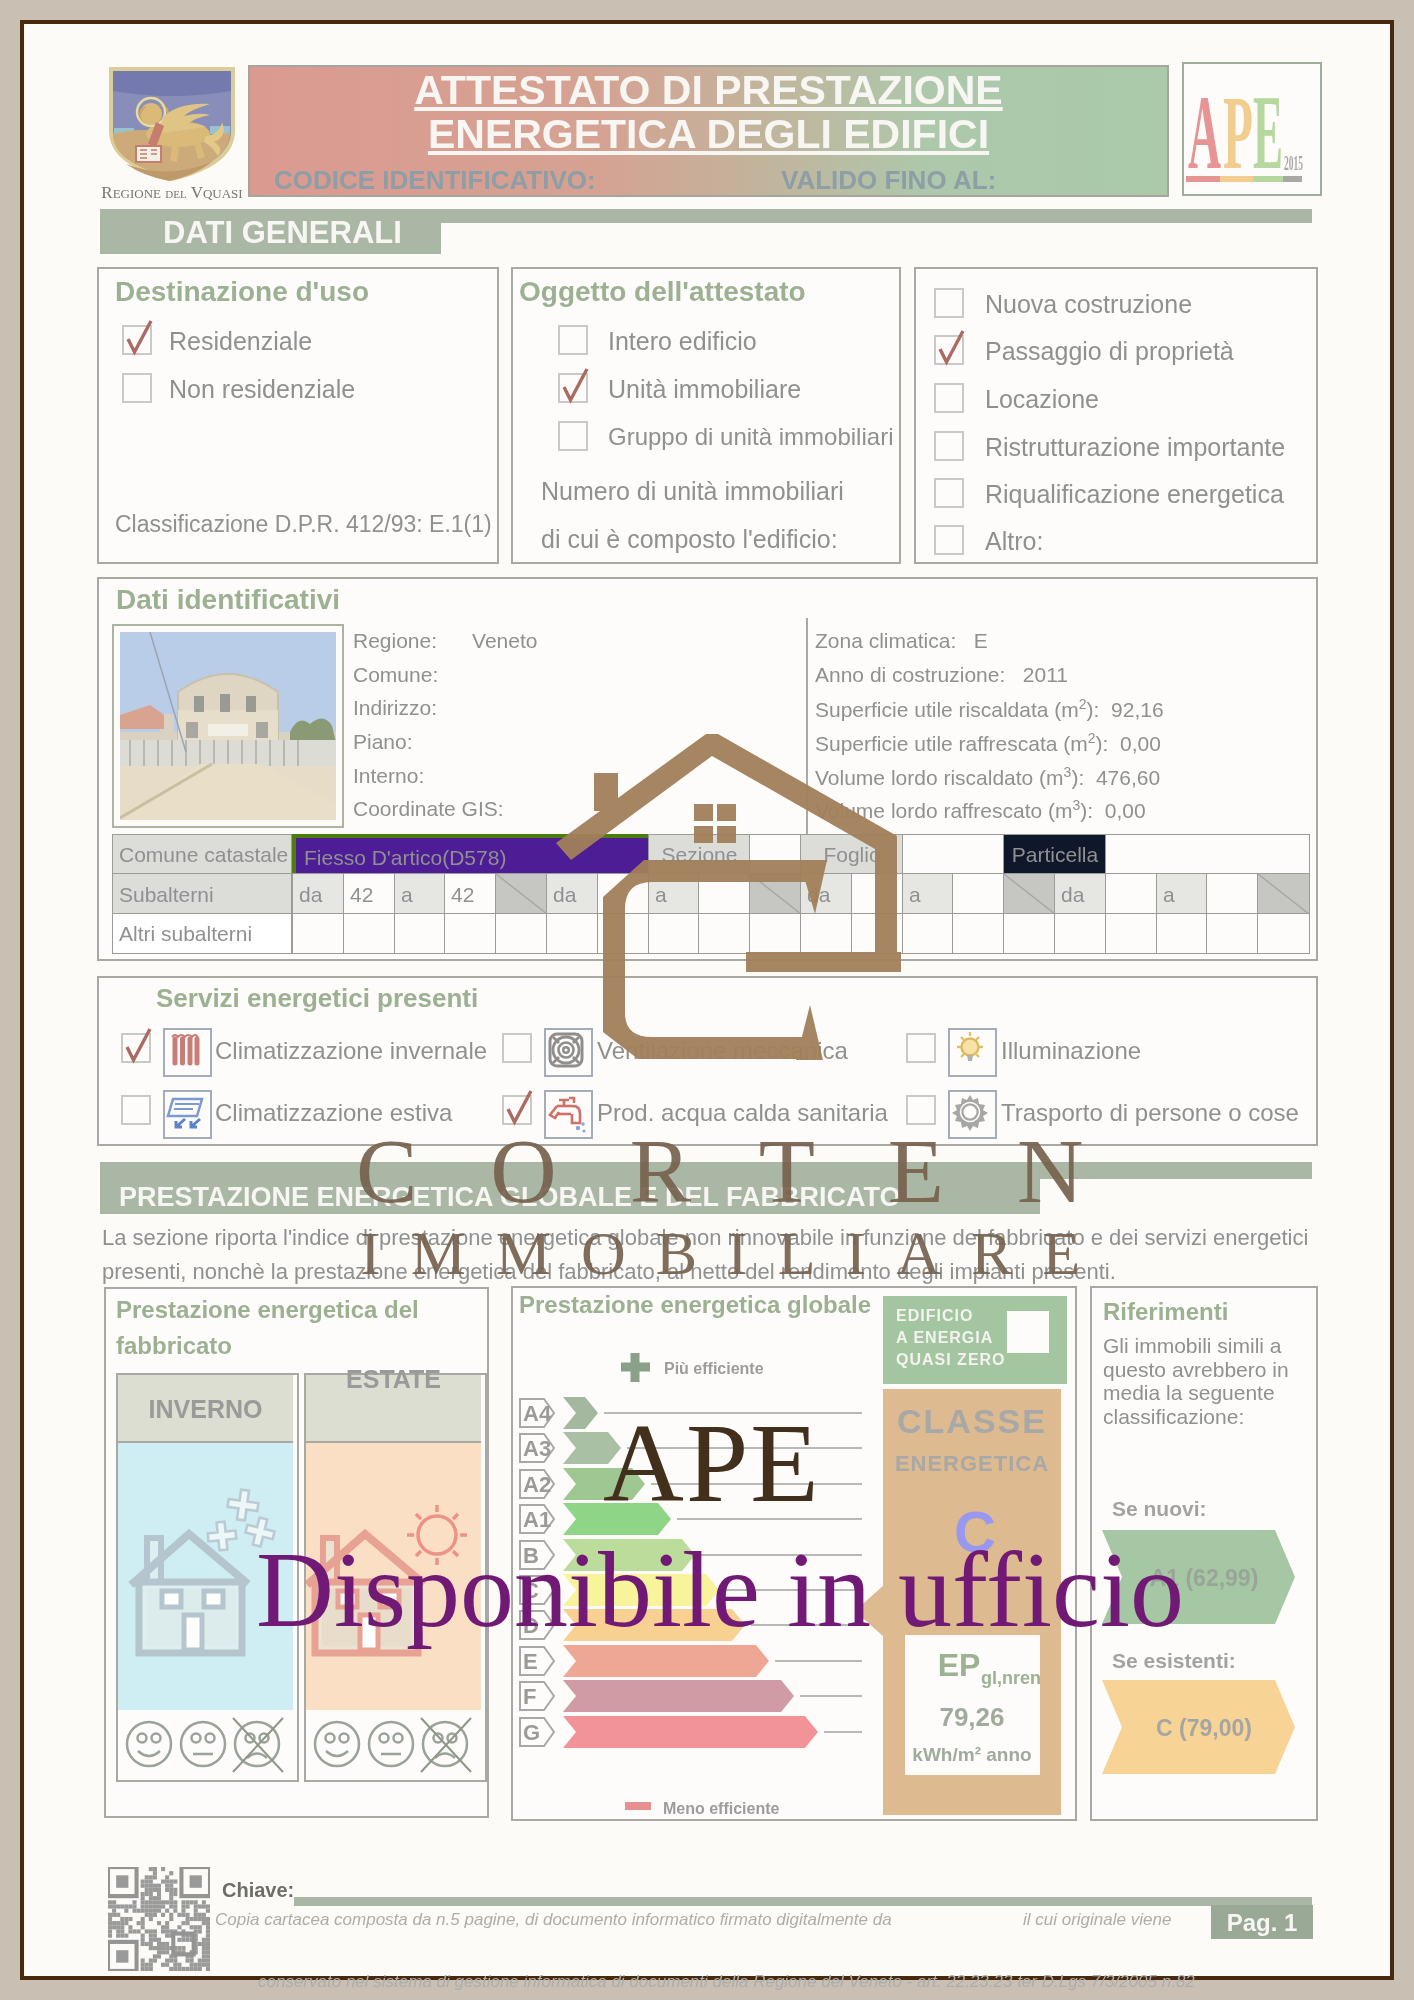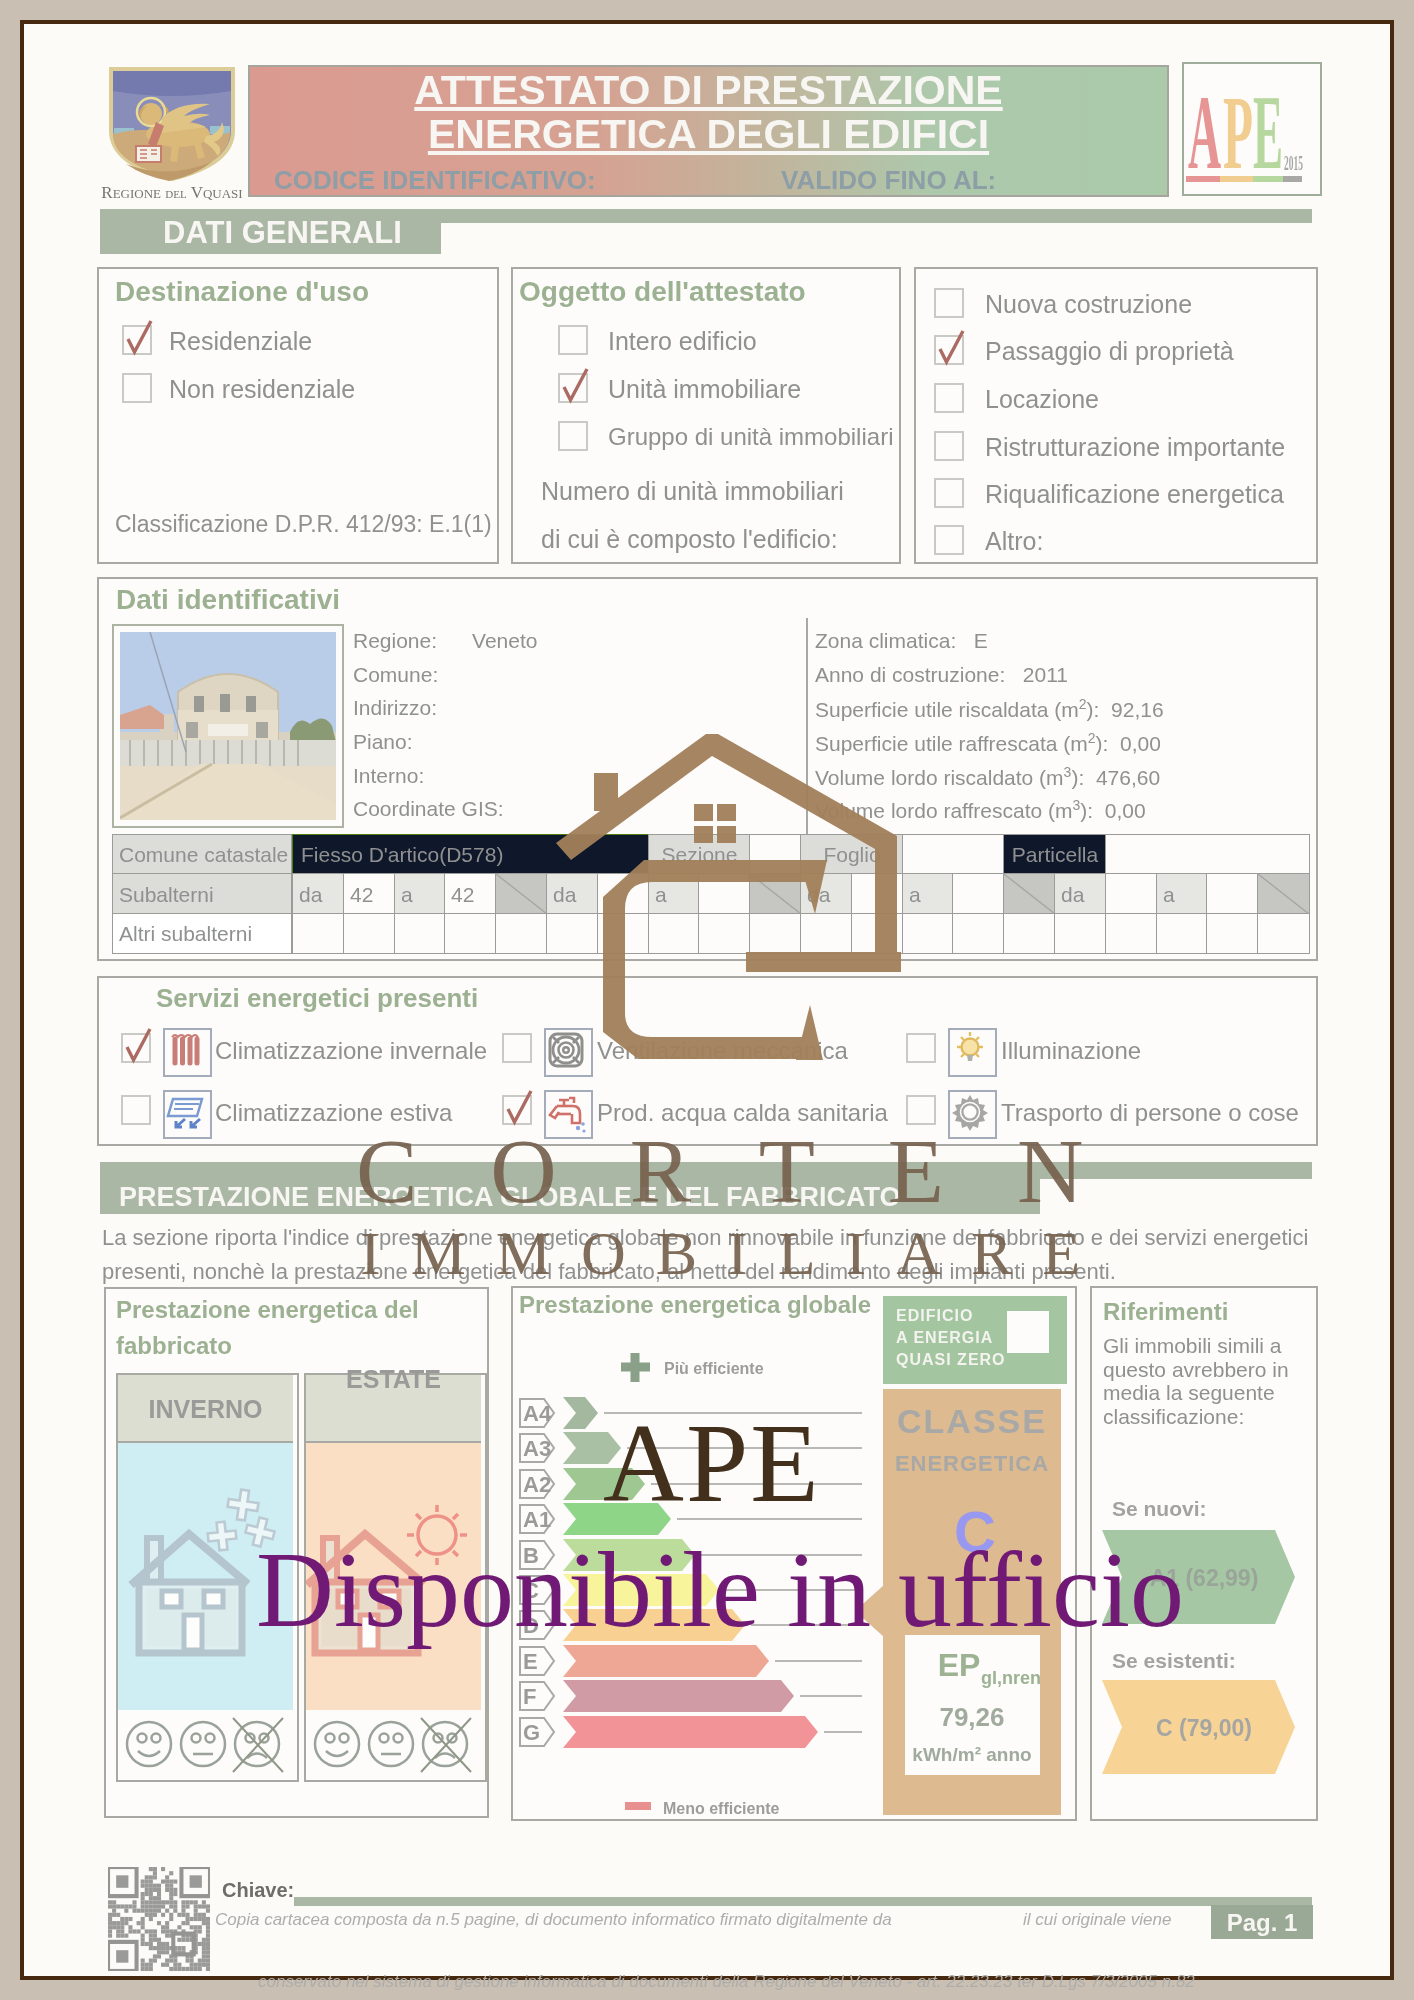--- a/index.html
+++ b/index.html
@@ -171,21 +171,21 @@
 
 <div class="abs gray" style="left:815px;top:730px;font-size:21px;">Superficie utile raffrescata (m<sup style="font-size:14px;">2</sup>):&nbsp;&nbsp;0,00</div>
 
 <div class="abs gray" style="left:815px;top:764px;font-size:21px;">Volume lordo riscaldato (m<sup style="font-size:14px;">3</sup>):&nbsp;&nbsp;476,60</div>
 
 <div class="abs gray" style="left:815px;top:797px;font-size:21px;">Volume lordo raffrescato (m<sup style="font-size:14px;">3</sup>):&nbsp;&nbsp;0,00</div>
 
 <div class="abs" style="left:112px;top:834px;width:178px;height:39px;background:#dcdcd9;border:1px solid #9b9b97;">
     <div style="position:absolute;left:6px;top:8px;font-size:21px;color:#8f9090;white-space:nowrap;">Comune catastale</div>
   </div>
-<div class="abs" style="left:292px;top:834px;width:356px;height:39px;background:#0f172a;border:1px solid #4d7c0f;">
+<div class="abs" style="left:292px;top:834px;width:356px;height:39px;background:#4c1d95;border:4px solid #4d7c0f;">
     <div style="position:absolute;left:8px;top:8px;font-size:21px;color:#8f9090;white-space:nowrap;">Fiesso D'artico(D578)</div>
   </div>
 <div class="abs" style="left:648px;top:834px;width:101px;height:39px;background:#dcdcd9;border:1px solid #9b9b97;">
     <div style="position:absolute;left:0px;top:8px;right:0;text-align:center;font-size:21px;color:#8f9090;white-space:nowrap;">Sezione</div>
   </div>
 <div class="abs" style="left:749px;top:834px;width:51px;height:39px;background:#fdfcfa;border:1px solid #9b9b97;"></div>
 <div class="abs" style="left:800px;top:834px;width:102px;height:39px;background:#dcdcd9;border:1px solid #9b9b97;">
     <div style="position:absolute;left:0px;top:8px;right:0;text-align:center;font-size:21px;color:#8f9090;white-space:nowrap;">Foglio</div>
   </div>
 <div class="abs" style="left:902px;top:834px;width:101px;height:39px;background:#fdfcfa;border:1px solid #9b9b97;"></div>

